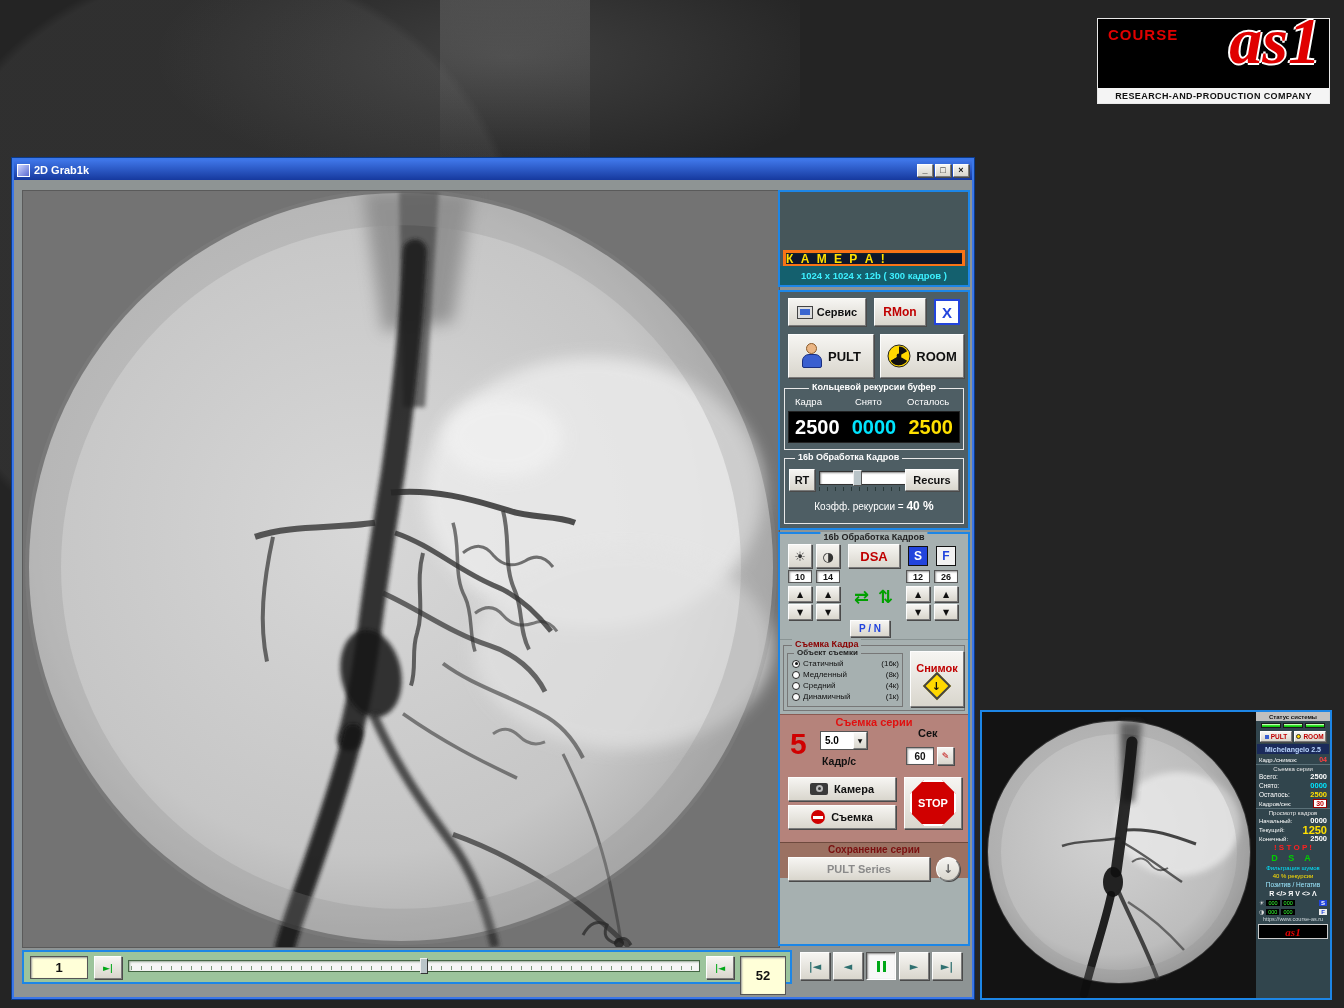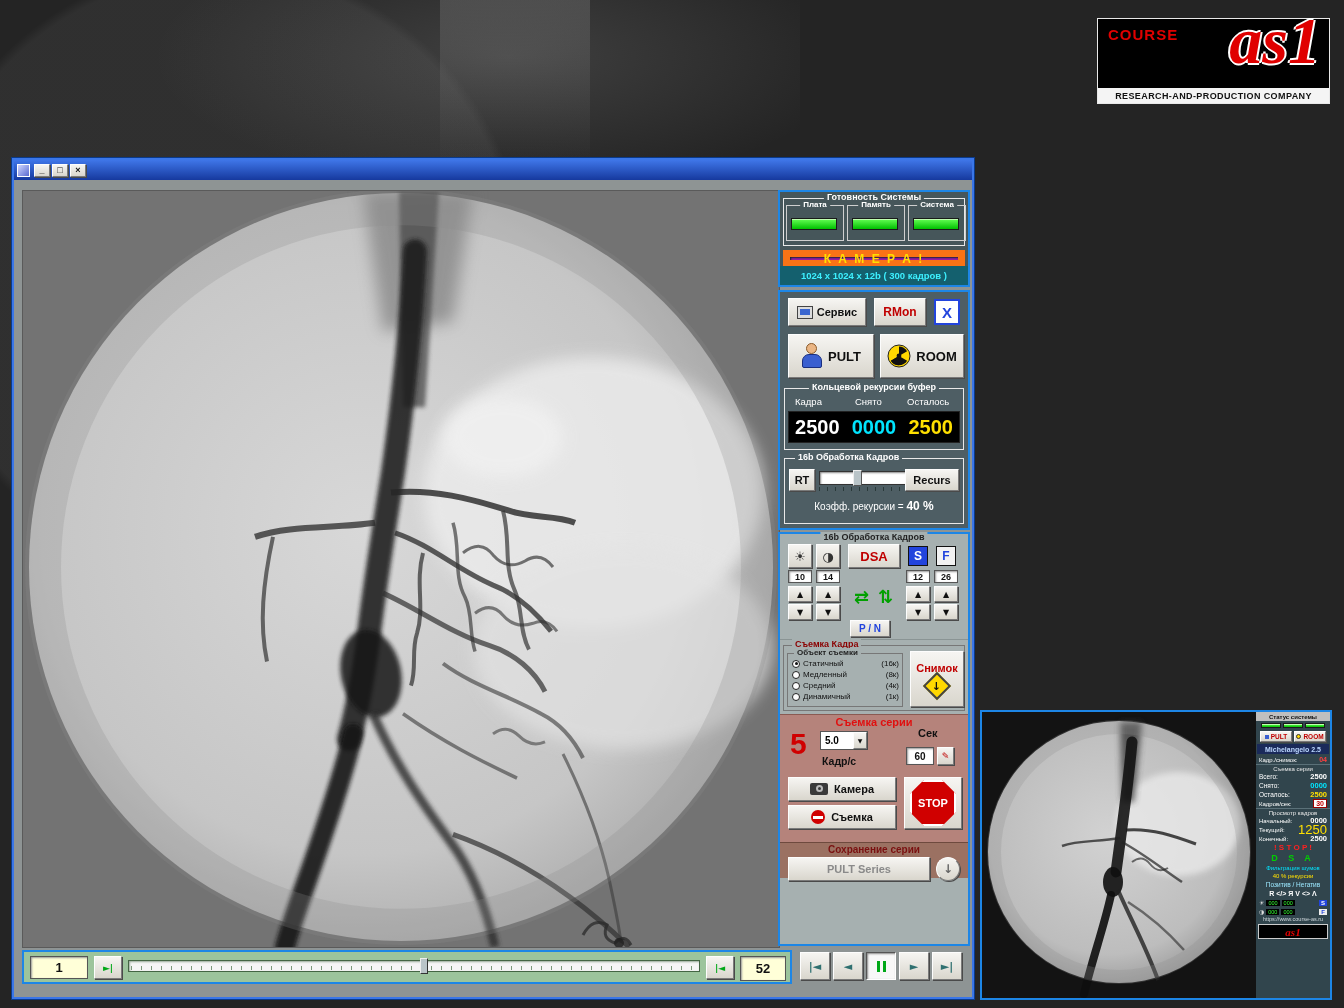--- a/index.html
+++ b/index.html
@@ -36,20 +36,21 @@
   <span class="abs" style="right:8px;top:-16px;color:#e00000;font-family:'Liberation Serif',serif;font-style:italic;font-weight:bold;font-size:66px;text-shadow:-2px 0 #fff,2px 0 #fff,0 -2px #fff,0 2px #fff">as1</span>
   <div class="abs" style="left:0;bottom:0;width:100%;height:15px;background:#f4f4f4;display:flex;align-items:center;justify-content:center">
     <span style="font-size:9px;font-weight:bold;color:#111;letter-spacing:.4px">RESEARCH-AND-PRODUCTION COMPANY</span>
   </div>
 </div>
 
 <div class="abs" style="left:12px;top:158px;width:962px;height:841px;border:2px solid #3a76e8;outline:1px solid #0a3a8a;background:#8e9494">
 
   <div class="abs" style="left:0;top:0;width:100%;height:20px;background:linear-gradient(180deg,#3f76e8,#16399e);display:flex;align-items:center;padding:0 3px">
     <span style="width:13px;height:13px;background:linear-gradient(135deg,#cfd6ff,#5a6ad0);border:1px solid #fff;margin-right:4px"></span>
+    <span style="color:#fff;font-size:11px;font-weight:bold;flex:1">2D Grab1k</span>
     <span class="btn titlebtn">_</span>
     <span class="btn titlebtn" style="margin:0 2px">□</span>
     <span class="btn titlebtn">×</span>
   </div>
 
   <div class="abs" style="left:0;top:20px;right:0;bottom:0;background:#8e9494">
 
     <div class="abs" style="left:8px;top:10px;width:758px;height:758px;border:1px solid #5a5a5a;background:#737373">
       <svg width="756" height="756" viewBox="0 0 756 752" preserveAspectRatio="none">
         <defs>
@@ -91,36 +92,21 @@
         <path d="M560,740 q10,-18 24,-10 q-6,14 8,18 q10,-10 16,2" fill="none" stroke="#2a2a2a" stroke-width="3" opacity=".75"></path>
         <circle cx="596" cy="748" r="5" fill="#222" opacity=".8"></circle>
         <path d="M440,360 q18,-14 30,2 q14,16 32,6 q16,-10 28,6" fill="none" stroke="#2e2e2e" stroke-width="3" opacity=".65"></path>
         <path d="M452,420 q16,-12 28,2 q12,14 30,8 q14,-6 24,8" fill="none" stroke="#323232" stroke-width="3" opacity=".6"></path>
         <path d="M470,540 q14,-10 26,2 q12,12 26,6" fill="none" stroke="#363636" stroke-width="3" opacity=".55"></path>
         <circle cx="378" cy="374" r="358" fill="none" stroke="#8c8c8c" stroke-width="36" opacity=".25"></circle>
       </svg>
     </div>
 
     <div class="abs blue-sec" style="left:764px;top:10px;width:192px;height:97px;background:#46565a">
-      <div class="gb" style="left:3px;top:6px;right:3px;height:48px">
-        <span class="gb-title" style="left:50%;transform:translateX(-50%);color:#fff;background:#46565a">Готовность Системы</span>
-        <div class="abs" style="left:2px;top:6px;width:58px;height:36px;border:1px solid #cfcfcf">
-          <span class="gb-title" style="left:50%;transform:translateX(-50%);top:-6px;font-size:8px;color:#fff;background:#46565a">Плата</span>
-          <div class="bar-green abs" style="left:4px;top:12px;width:46px;height:12px"></div>
-        </div>
-        <div class="abs" style="left:63px;top:6px;width:58px;height:36px;border:1px solid #cfcfcf">
-          <span class="gb-title" style="left:50%;transform:translateX(-50%);top:-6px;font-size:8px;color:#fff;background:#46565a">Память</span>
-          <div class="bar-green abs" style="left:4px;top:12px;width:46px;height:12px"></div>
-        </div>
-        <div class="abs" style="left:124px;top:6px;width:58px;height:36px;border:1px solid #cfcfcf">
-          <span class="gb-title" style="left:50%;transform:translateX(-50%);top:-6px;font-size:8px;color:#fff;background:#46565a">Система</span>
-          <div class="bar-green abs" style="left:4px;top:12px;width:46px;height:12px"></div>
-        </div>
-      </div>
-      <div class="abs" style="left:3px;top:58px;right:3px;height:17px;background:#a21caf;border:7px solid #f97316;box-shadow:inset 1px 1px 2px #15282c;display:flex;align-items:center;justify-content:center">
+      <div class="abs" style="left:3px;top:58px;right:3px;height:17px;background:#0f172a;border:3px solid #f97316;box-shadow:inset 1px 1px 2px #15282c;display:flex;align-items:center;justify-content:flex-start">
         <span style="color:#ffe000;font-weight:bold;font-size:12px;letter-spacing:2px">К А М Е Р А !</span>
       </div>
       <div class="abs" style="left:0;bottom:0;width:100%;height:19px;background:#14606e;display:flex;align-items:center;justify-content:center">
         <span style="color:#3df0ff;font-weight:bold;font-size:9.5px">1024 x 1024 x 12b   ( 300 кадров )</span>
       </div>
     </div>
 
     <div class="abs blue-sec" style="left:764px;top:110px;width:192px;height:240px;background:#4e5e64">
       <div class="btn abs" style="left:8px;top:6px;width:78px;height:28px;font-size:11px;gap:4px">
         <span style="width:16px;height:13px;border:1px solid #444;background:#dcdcdc;display:inline-block;position:relative">
@@ -339,21 +325,21 @@
       <div class="btn abs glyph" style="left:70px;top:4px;width:28px;height:23px;font-size:9px;color:#00a818">
             <span>►|</span>
           </div>
       <div class="abs" style="left:104px;top:8px;width:572px;height:12px;background:#f6f6f6;border:1px solid #446644;box-shadow:inset 1px 1px 2px #99aa99">
         <span class="abs" style="left:2px;right:2px;bottom:1px;height:4px;background:repeating-linear-gradient(90deg,#7a9a7a 0 1px,transparent 1px 10px)"></span>
         <span class="abs" style="left:51%;top:-3px;width:8px;height:16px;background:#b9c4c8;border:1px solid #333;border-top-color:#eee;border-left-color:#eee"></span>
       </div>
       <div class="btn abs glyph" style="left:682px;top:4px;width:28px;height:23px;font-size:9px;color:#00a818">
             <span>|◄</span>
           </div>
-      <div class="readout abs" style="left:716px;top:4px;width:46px;height:25px;background:#ffffd8;font-size:13px">
+      <div class="readout abs" style="left:716px;top:4px;width:46px;height:39px;background:#ffffd8;font-size:13px">
             <span>52</span>
           </div>
     </div>
 
     <div class="abs" style="left:786px;top:772px;height:28px;display:flex;gap:3px">
       <div class="btn navbtn glyph">
             <span>|◄</span>
           </div>
       <div class="btn navbtn glyph">
             <span>◄</span>
@@ -443,21 +429,21 @@
           <span style="font-size:6px">Кадров/сек:</span>
           <span style="background:#fff;color:#c00000;font-weight:bold;font-size:7px;border:1px solid #900;padding:0 2px">30</span>
         </div>
     <div class="mhead" style="border-top:1px solid #5a7078">Просмотр кадров</div>
     <div class="mrow">
           <span style="font-size:6px">Начальный:</span>
           <span style="font-weight:bold;font-size:7.5px">0000</span>
         </div>
     <div class="mrow">
           <span style="font-size:6px">Текущий:</span>
-          <span style="font-weight: normal; font-size: 13px; color: rgb(255, 224, 0);">1250</span>
+          <span style="font-weight: bold; font-size: 11px; color: rgb(255, 224, 0);">1250</span>
         </div>
     <div class="mrow">
           <span style="font-size:6px">Конечный:</span>
           <span style="font-weight:bold;font-size:7.5px">2500</span>
         </div>
     <div style="text-align:center;color:#ff2020;font-weight:bold;font-size:8px;height:10px;line-height:10px">! S T O P !</div>
     <div style="text-align:center;color:#00d000;font-weight:bold;font-size:9px;letter-spacing:4px;height:11px;line-height:11px">D S A</div>
     <div style="text-align:center;color:#00e5ff;font-size:6px;height:8px;line-height:8px">Фильтрация шумов</div>
     <div style="text-align:center;color:#ffe000;font-size:6px;height:8px;line-height:8px">40 % рекурсии</div>
     <div style="text-align:center;color:#9ce8ff;font-size:6.5px;height:9px;line-height:9px">Позитив / Негатив</div>

